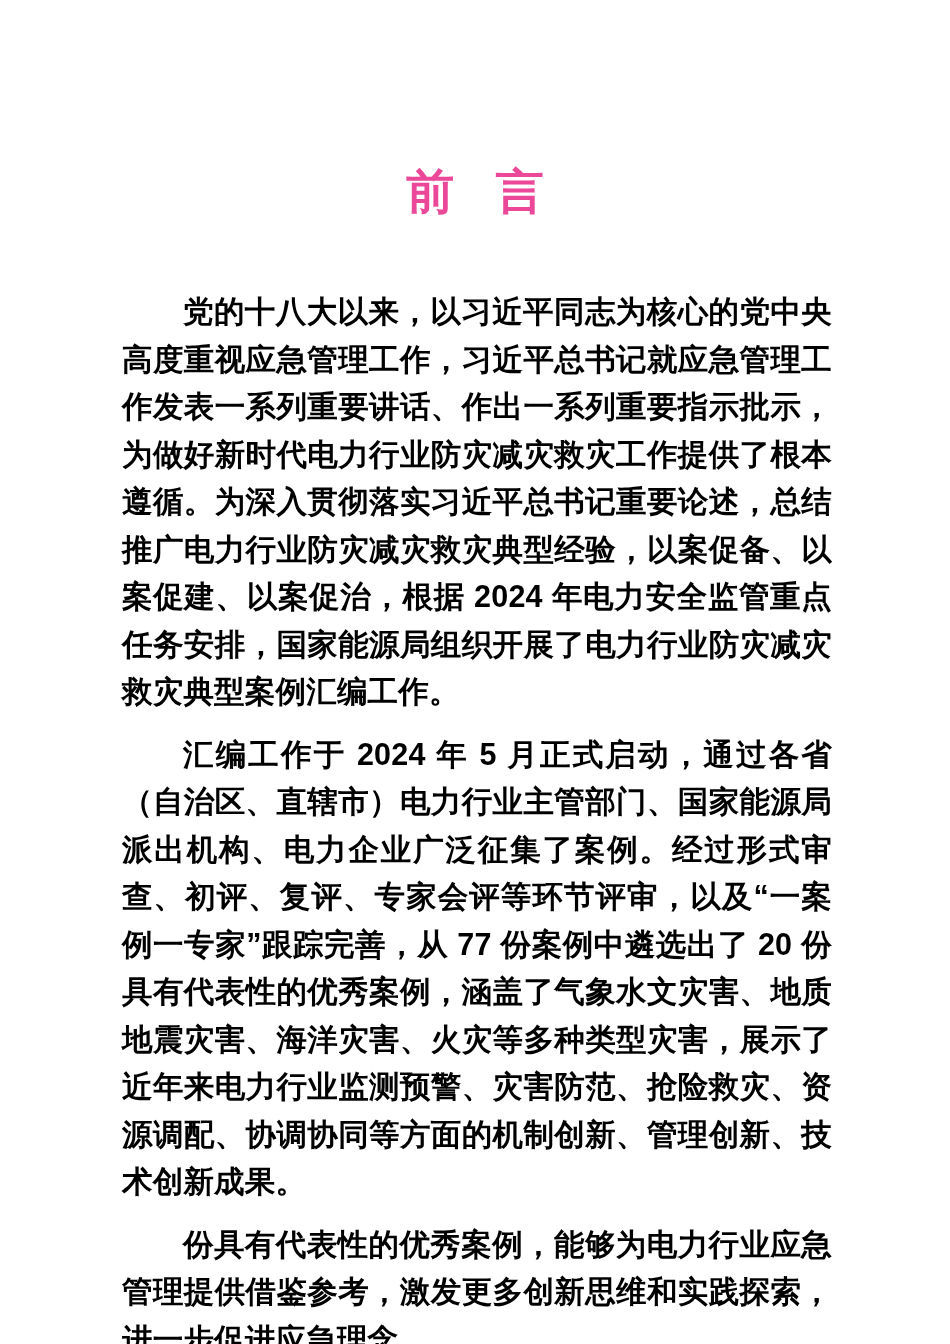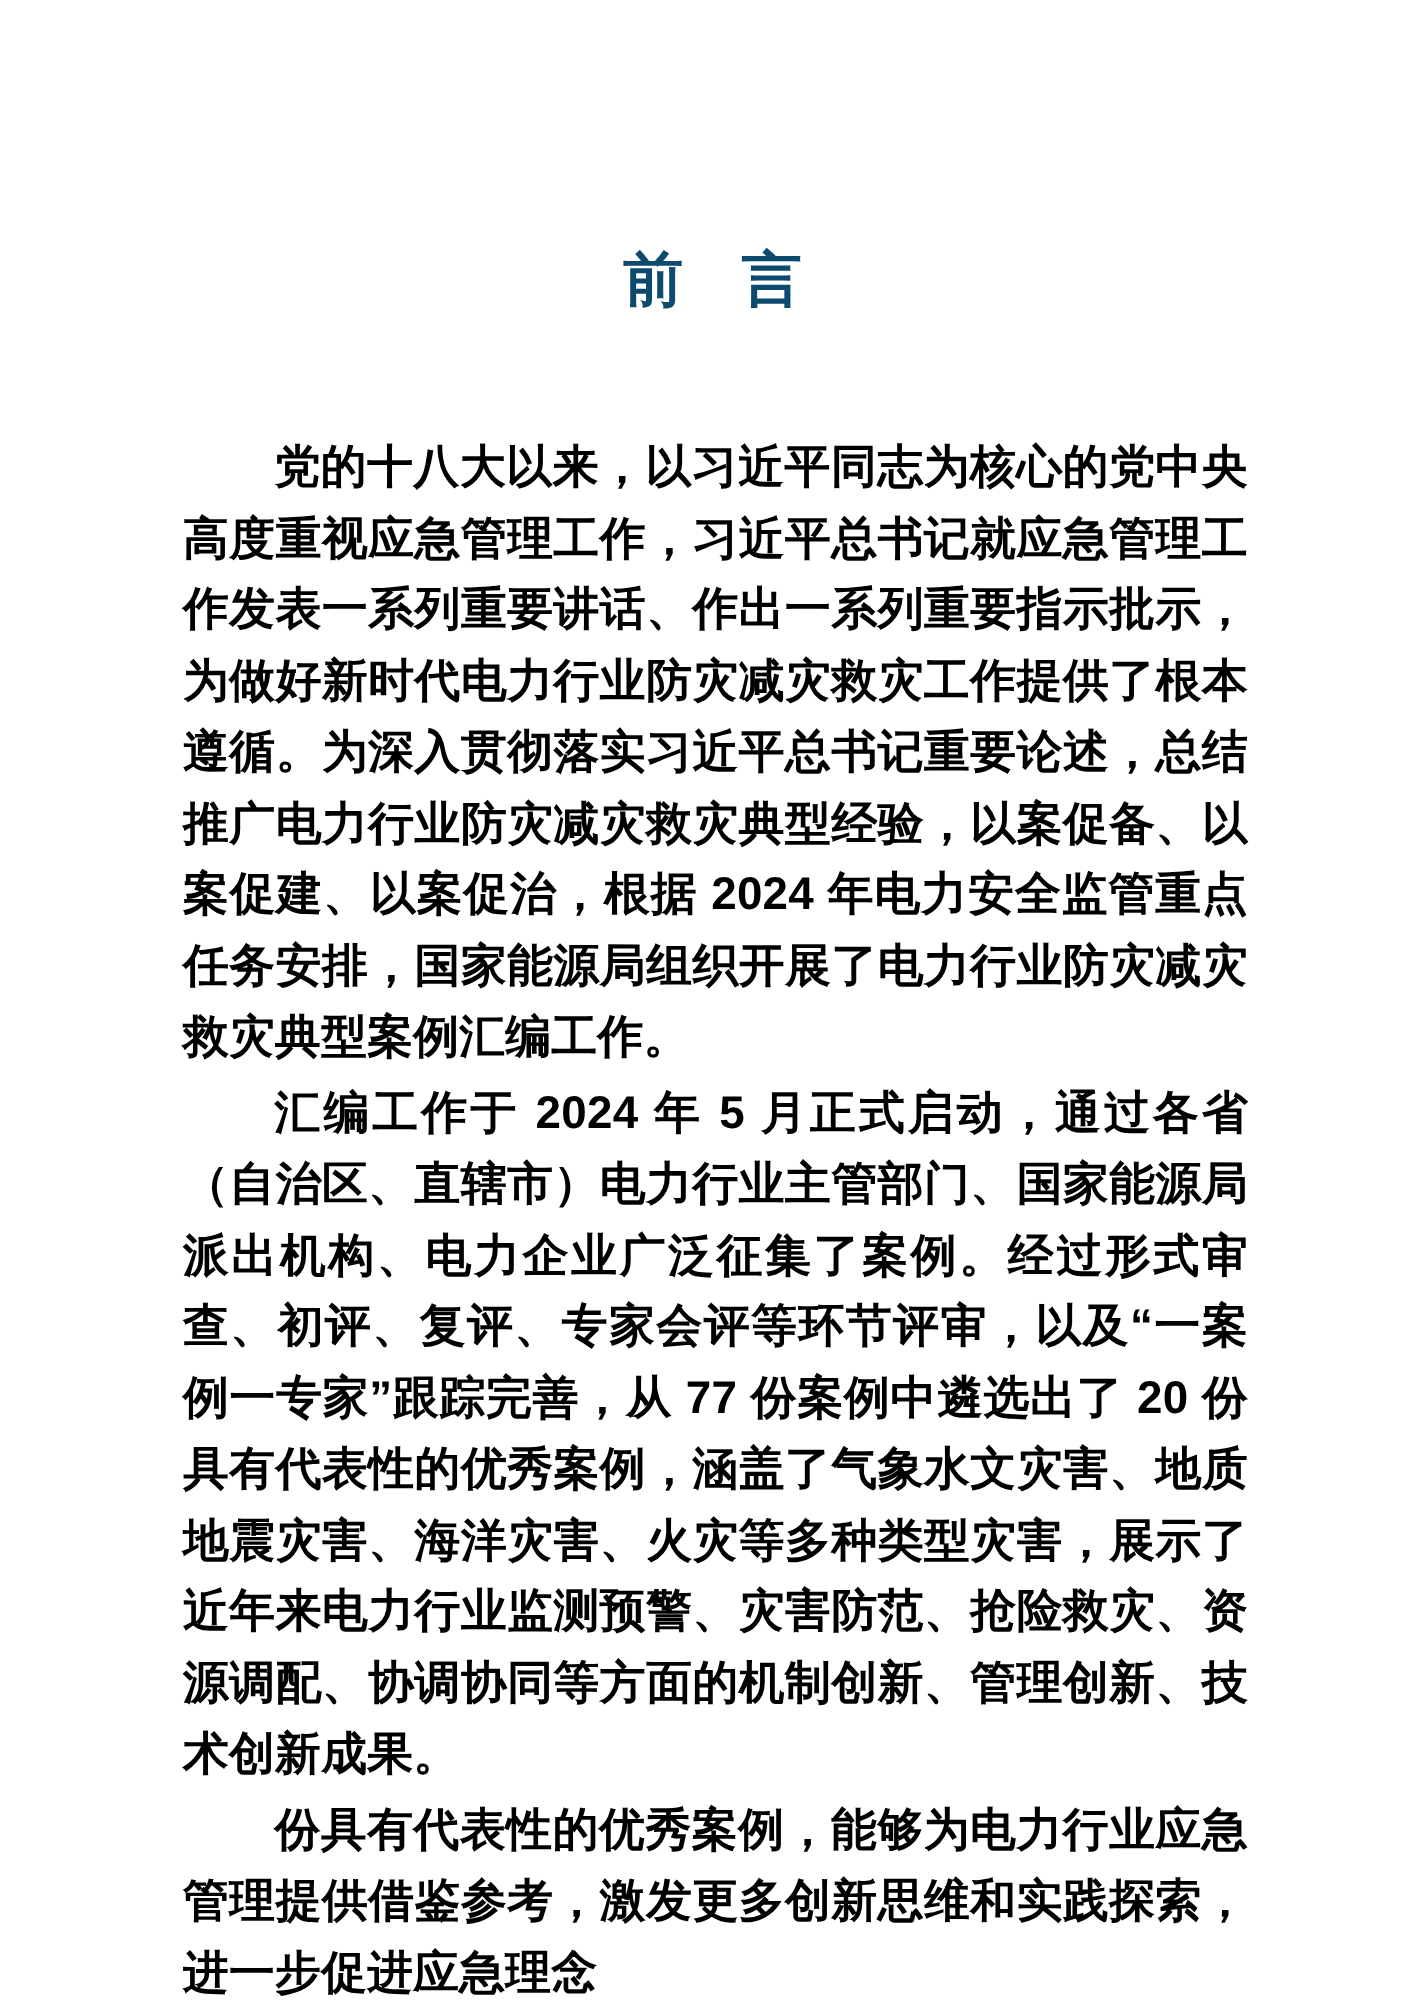--- a/index.html
+++ b/index.html
@@ -17,25 +17,25 @@
     background: #ffffff;
     overflow: hidden;
     box-sizing: border-box;
   }
   .doc-title {
     position: absolute;
     top: 163px;
     left: 0;
     width: 950px;
     text-align: center;
-    font-size: 40px;
+    font-size: 48px;
     font-weight: bold;
     letter-spacing: 14px;
     text-indent: 14px;
-    color: #0c4a6e;
+    color: #ec4899;
     line-height: 1.2;
     font-family: "Liberation Sans", "DejaVu Sans", sans-serif;
   }
   .body-block {
     position: absolute;
     top: 288px;
     left: 122px;
     width: 710px;
     font-weight: bold;
   }
@@ -45,21 +45,21 @@
     line-height: 47.5px;
     color: #000000;
     text-align: justify;
     text-justify: inter-ideograph;
     text-indent: 2em;
     letter-spacing: 0.2px;
     font-family: "Liberation Sans", "DejaVu Sans", sans-serif;
     word-break: break-all;
   }
   .para + .para {
-    margin-top: 3px;
+    margin-top: 15px;
   }
 </style>
 </head>
 <body>
 
 <div class="page">
 
   <div class="doc-title">前 言</div>
 
   <div class="body-block">

